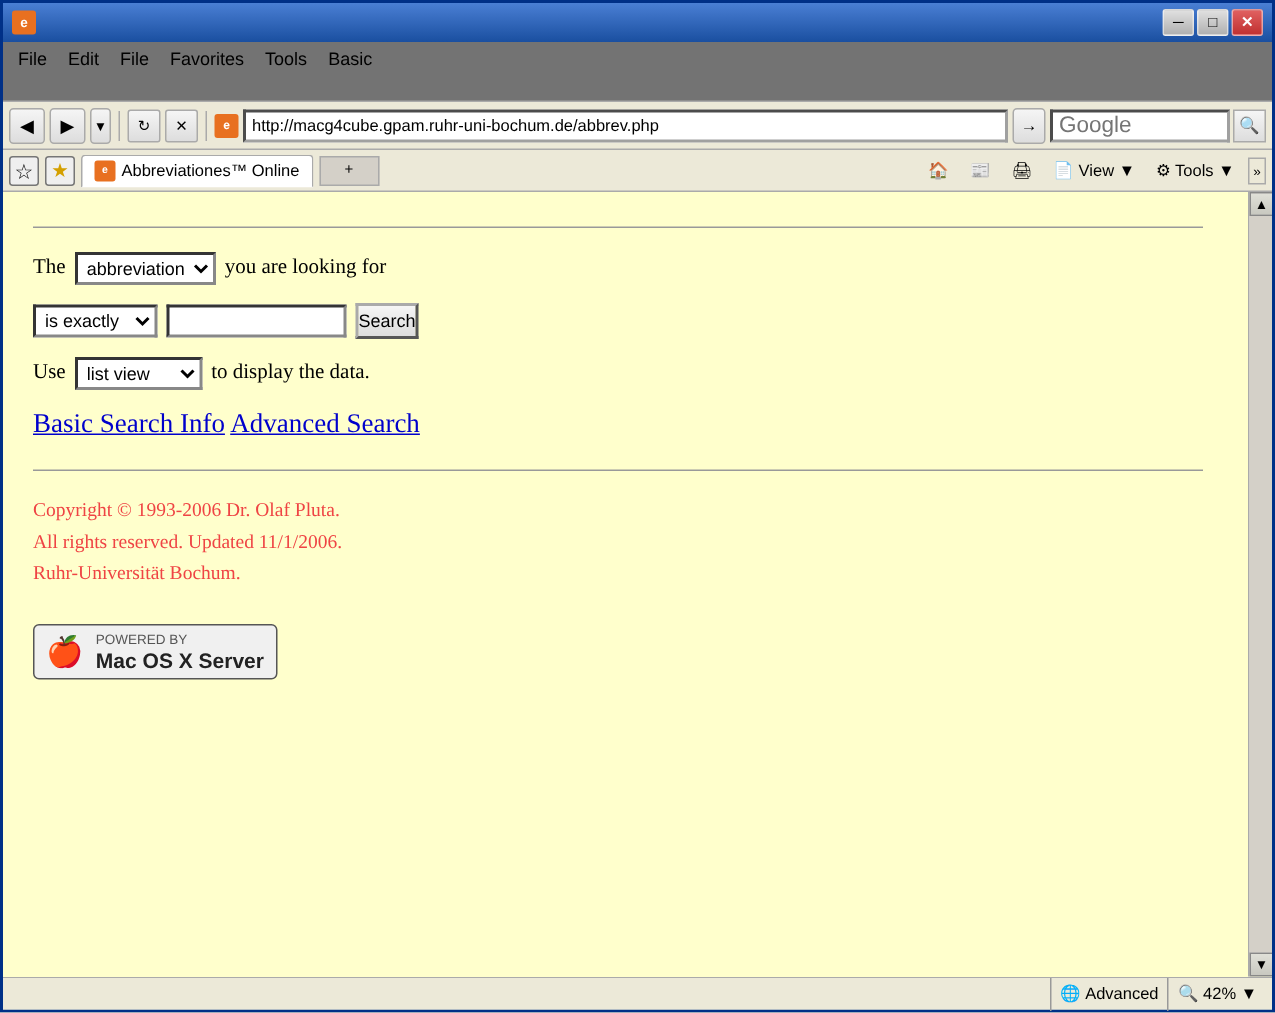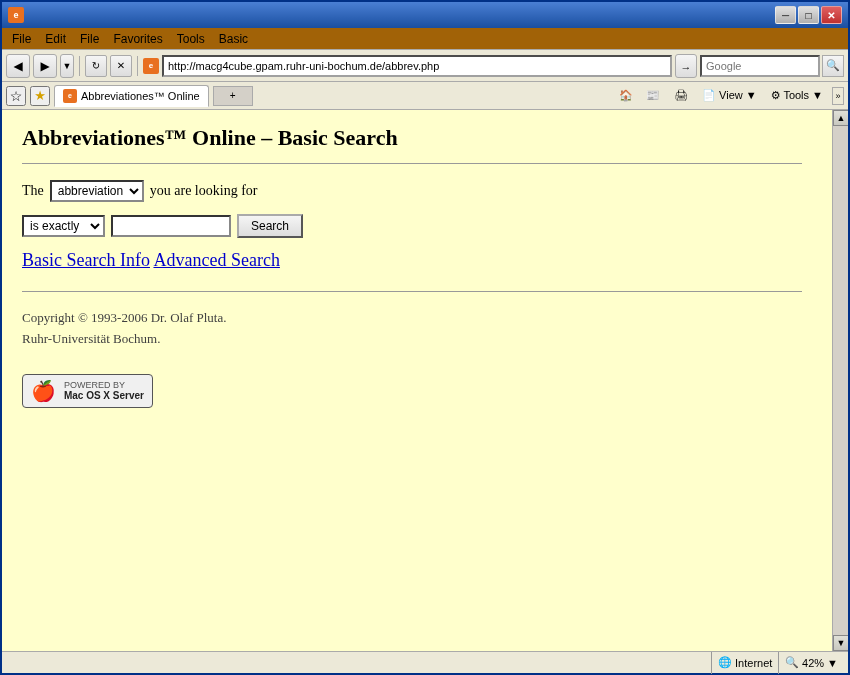--- a/index.html
+++ b/index.html
@@ -50,25 +50,25 @@
       background: linear-gradient(to bottom, #e0e0e0, #b0b0b0);
       cursor: pointer;
       display: flex; align-items: center; justify-content: center;
       font-size: 10px; font-weight: bold; color: #000;
       border-radius: 2px;
     }
     .title-btn.close-btn { background: linear-gradient(to bottom, #e06060, #c03030); color: white; }
 
     
     .menu-bar {
-      background: #a16207;
+      background: #737373;
       border-bottom: 1px solid #aaa;
       padding: 2px 4px;
       display: flex; gap: 2px;
-      height: 22px;
+      height: 40px;
       flex-shrink: 0;
     }
     .menu-item {
       padding: 2px 6px;
       font-size: 12px;
       cursor: pointer;
       color: #000;
     }
 
     
@@ -128,21 +128,21 @@
       display: flex;
       align-items: center;
       gap: 2px;
     }
     .search-input-nav {
       width: 120px;
       height: 22px;
       border: 2px inset #a0a0a0;
       background: white;
       padding: 0 4px;
-      font-size: 11px;
+      font-size: 15px;
     }
     .search-nav-btn {
       width: 22px; height: 22px;
       background: linear-gradient(to bottom, #f5f5f5, #ddd);
       border: 1px solid #aaa;
       cursor: pointer;
       display: flex; align-items: center; justify-content: center;
       font-size: 11px;
     }
 
@@ -273,21 +273,21 @@
     .form-text-input {
       height: 22px;
       width: 120px;
       border: 2px inset #888;
       background: white;
       padding: 0 4px;
       font-size: 12px;
     }
     .search-button {
       height: 24px;
-      padding: 0 12px;
+      padding: 0 0;
       background: linear-gradient(to bottom, #f5f5f5, #ddd);
       border: 2px outset #aaa;
       font-size: 12px;
       cursor: pointer;
       font-family: Arial, sans-serif;
     }
 
     
     .links-row {
       margin-top: 8px;
@@ -304,42 +304,42 @@
       border: none;
       border-top: 1px solid #999;
       margin: 20px 0 16px 0;
     }
 
     
     .footer {
       font-size: 13px;
       font-family: Times New Roman, serif;
       line-height: 1.6;
-      color: #404040;
+      color: #ef4444;
       margin-bottom: 16px;
     }
 
     
     .mac-badge {
       display: inline-flex;
       align-items: center;
       gap: 8px;
       border: 1px solid #555;
       padding: 4px 8px;
       background: #f0f0f0;
       border-radius: 4px;
       margin-top: 8px;
     }
     .mac-badge-text {
       font-size: 9px;
       color: #555;
       line-height: 1.2;
     }
     .mac-badge-main {
-      font-size: 10px;
+      font-size: 14px;
       font-weight: bold;
       color: #222;
     }
     .apple-logo {
       font-size: 20px;
       color: #555;
     }
 
     
     .status-bar {
@@ -432,21 +432,20 @@
       <button class="toolbar-btn">🖨</button>
       <button class="toolbar-btn">📄 View ▼</button>
       <button class="toolbar-btn">⚙ Tools ▼</button>
       <button class="toolbar-more-btn">»</button>
     </div>
   </div>
 
   <div class="content-area">
     <div class="page-content">
 
-      <h1 class="page-title">Abbreviationes™ Online – Basic Search</h1>
       <hr class="hr-line">
 
       
       <div class="search-form">
 
         <div class="form-row">
           <span class="form-label">The</span>
           <select class="form-select">
             <option>abbreviation</option>
             <option>expansion</option>
@@ -458,34 +457,44 @@
         <div class="form-row">
           <select class="form-select">
             <option>is exactly</option>
             <option>contains</option>
             <option>starts with</option>
           </select>
           <input class="form-text-input" type="text" value="" style="">
           <button class="search-button">Search</button>
         </div>
 
+        <div class="form-row">
+          <span class="form-label">Use</span>
+          <select class="form-select">
+            <option>list view</option>
+            <option>table view</option>
+            <option>detail view</option>
+          </select>
+          <span class="form-label">to display the data.</span>
+        </div>
       </div>
 
       
       <div class="links-row">
         <a class="page-link" href="#">Basic Search Info</a>
         <span> </span>
         <a class="page-link" href="#">Advanced Search</a>
       </div>
 
       <hr class="hr-line2">
 
       
       <div class="footer">
         <div>Copyright © 1993-2006 Dr. Olaf Pluta.</div>
+        <div>All rights reserved. Updated 11/1/2006.</div>
         <div>Ruhr-Universität Bochum.</div>
       </div>
 
       
       <div class="mac-badge">
         <div style="display:flex;flex-direction:column;align-items:center;">
           <span class="apple-logo">🍎</span>
         </div>
         <div>
           <div class="mac-badge-text">POWERED BY</div>
@@ -501,21 +510,21 @@
       <div class="scroll-btn">▼</div>
     </div>
   </div>
 
   <div class="status-bar">
     <div class="status-main">
     </div>
     <div class="status-panels">
       <div class="status-panel">
         <span>🌐</span>
-        <span>Internet</span>
+        <span>Advanced</span>
       </div>
       <div class="status-panel">
         <span>🔍</span>
         <span>42%</span>
         <span>▼</span>
       </div>
     </div>
   </div>
 
 </div>

